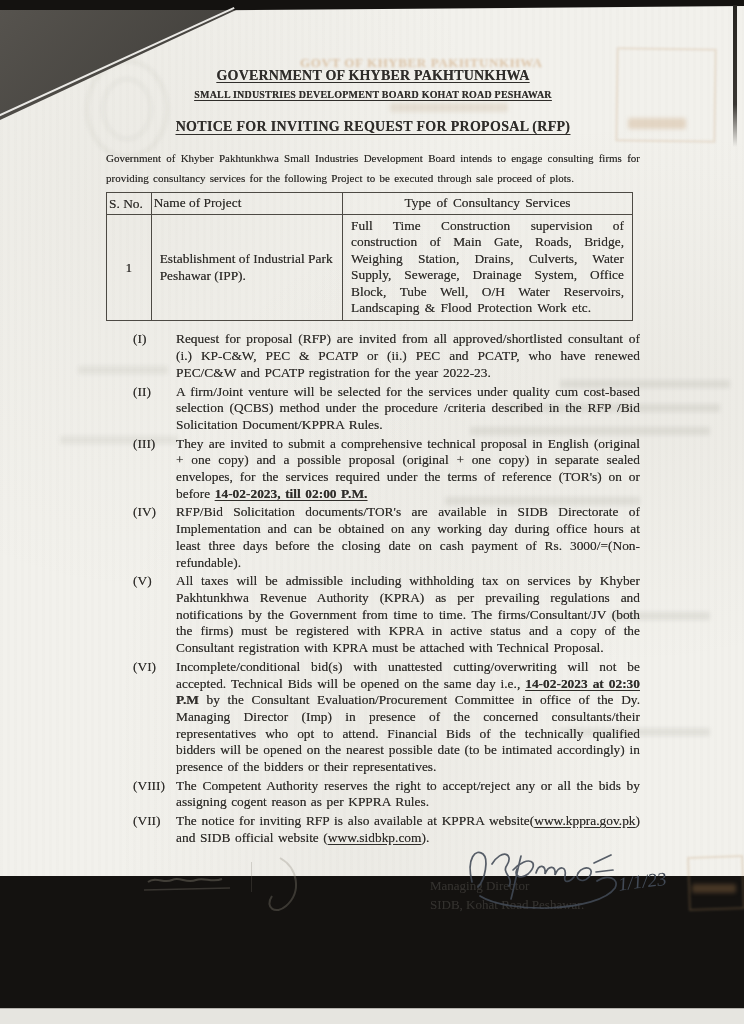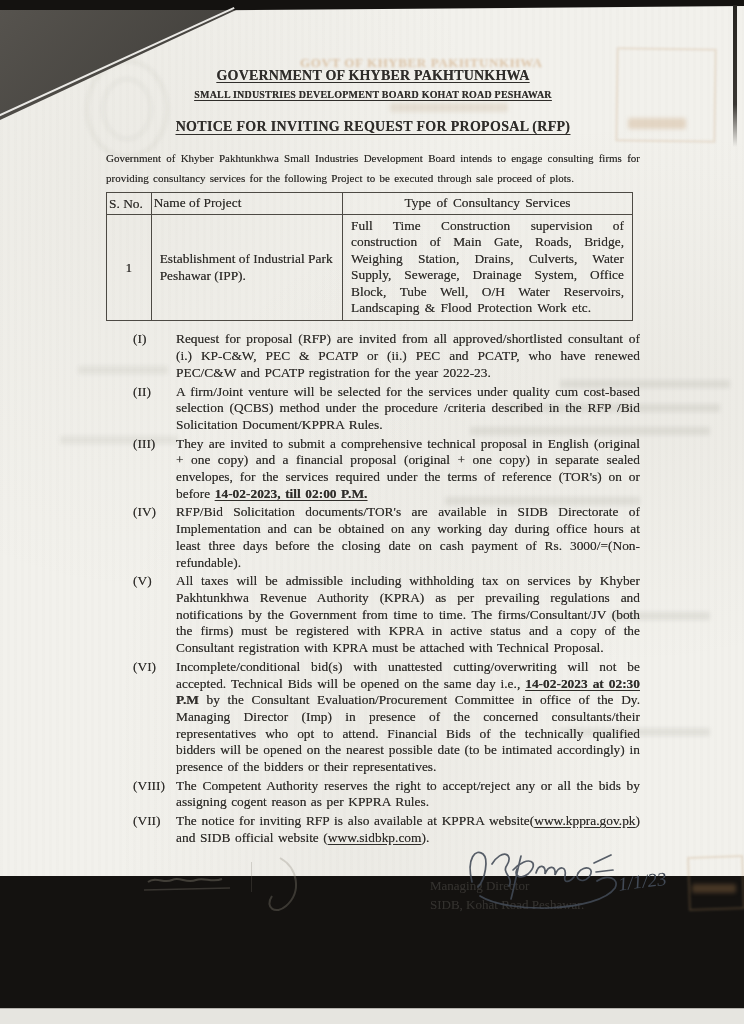--- a/index.html
+++ b/index.html
@@ -127,21 +127,21 @@
       <div class="li">
         <span class="lab">(I)</span>
         <span class="txt"><span>Request for proposal (RFP) are invited from all approved/shortlisted consultant of (i.) KP-C&amp;W, PEC &amp; PCATP or (ii.) PEC and PCATP, who have renewed PEC/C&amp;W and PCATP registration for the year 2022-23.</span></span>
       </div>
       <div class="li">
         <span class="lab">(II)</span>
         <span class="txt"><span>A firm/Joint venture will be selected for the services under quality cum cost-based selection (QCBS) method under the procedure /criteria described in the RFP /Bid Solicitation Document/KPPRA Rules.</span></span>
       </div>
       <div class="li">
         <span class="lab">(III)</span>
-        <span class="txt"><span>They are invited to submit a comprehensive technical proposal in English (original + one copy) and a financial proposal (original + one copy) in separate sealed envelopes, for the services required under the terms of reference (TOR's) on or before </span><span class="bu">14-02-2023, till 02:00 P.M.</span></span>
+        <span class="txt"><span>They are invited to submit a comprehensive technical proposal in English (original + one copy) and a possible proposal (original + one copy) in separate sealed envelopes, for the services required under the terms of reference (TOR's) on or before </span><span class="bu">14-02-2023, till 02:00 P.M.</span></span>
       </div>
       <div class="li">
         <span class="lab">(IV)</span>
         <span class="txt"><span>RFP/Bid Solicitation documents/TOR's are available in SIDB Directorate of Implementation and can be obtained on any working day during office hours at least three days before the closing date on cash payment of Rs. 3000/=(Non-refundable).</span></span>
       </div>
       <div class="li">
         <span class="lab">(V)</span>
         <span class="txt"><span>All taxes will be admissible including withholding tax on services by Khyber Pakhtunkhwa Revenue Authority (KPRA) as per prevailing regulations and notifications by the Government from time to time. The firms/Consultant/JV (both the firms) must be registered with KPRA in active status and a copy of the Consultant registration with KPRA must be attached with Technical Proposal.</span></span>
       </div>
       <div class="li">

